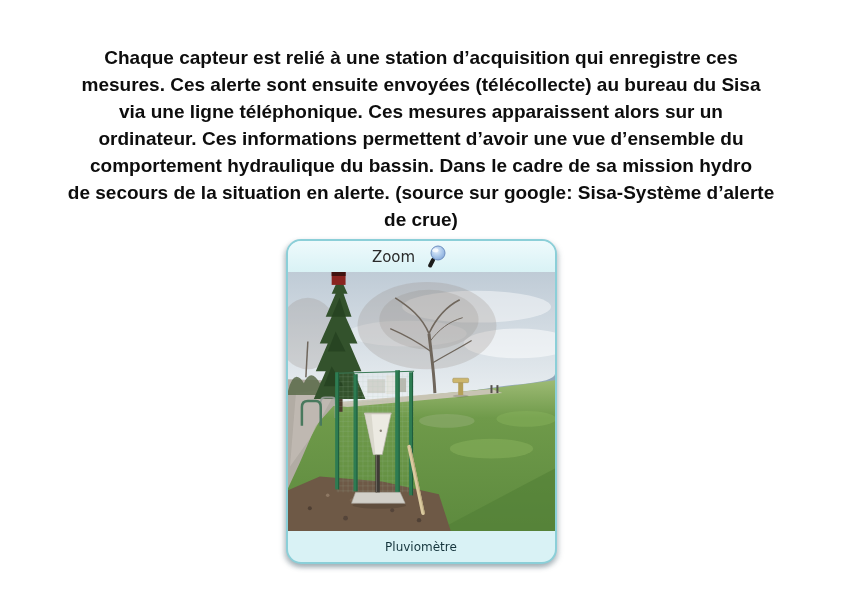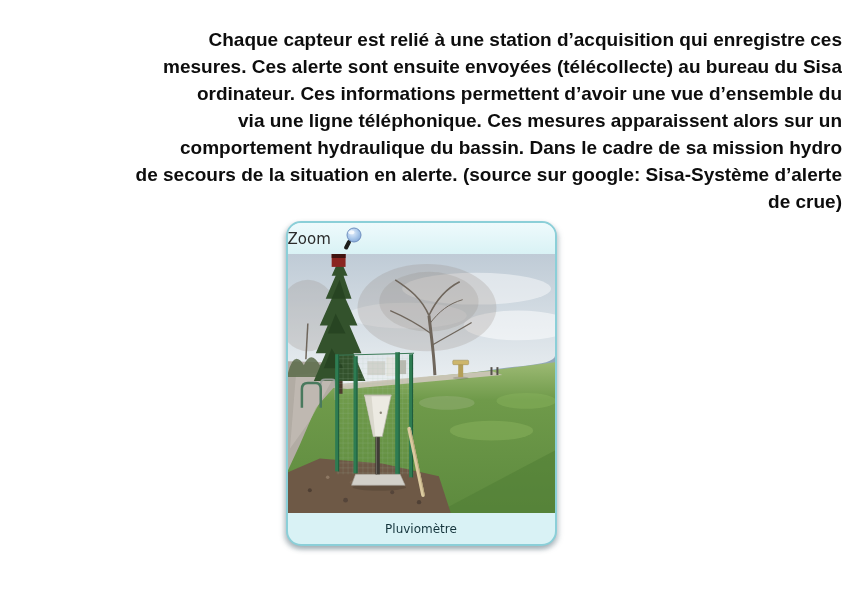--- a/index.html
+++ b/index.html
@@ -2,22 +2,22 @@
 <html style="--text-color: #0d0d0d; --card-bg: #d9f2f5; --card-border: #8bcfd8; --caption-color: #14343c; --ph-sky_top: #bfcbd6; --ph-sky_bottom: #eef2f4; --ph-hills: #8aa0b4; --ph-hills_dark: #5f7e9c; --ph-grass_light: #8db65f; --ph-grass: #6f9a4a; --ph-grass_dark: #517d35; --ph-path: #b2aca4; --ph-path_light: #cbc5b7; --ph-dirt: #6e5946; --ph-fence: #2e7c52; --ph-mesh: #a9c3ae; --ph-conifer: #33522c; --ph-birdhouse: #8a2420; --ph-gauge: #eceae2; --ph-pole: #3f3b35; --ph-slab: #d2d0c9; --ph-stake: #dbca9f; --ph-monument: #cdb66c; --ph-twigs: #8b8178; --ph-trunk: #6f665c;"><head>
 <meta charset="utf-8">
 <style>
   html,body{margin:0;padding:0;}
   body{
     width:842px;height:595px;overflow:hidden;background:#ffffff;
     font-family:"Liberation Sans", sans-serif;
   }
   .slide{width:842px;height:595px;position:relative;}
   .body-text{
-    padding-top:26px;
-    text-align:right;
+    padding-top:44px;
+    text-align:center;
     font-weight:bold;
     font-size:19px;
     line-height:27px;
     color:var(--text-color,#0d0d0d);
     letter-spacing:0px;
   }
   .image-card{
     width:271px;
     height:325px;
     margin:6px auto 0;
@@ -28,21 +28,21 @@
     overflow:hidden;
     box-shadow:-2px 3px 5px rgba(110,130,140,0.45), 2px 3px 5px rgba(110,130,140,0.35);
     display:flex;
     flex-direction:column;
   }
   .card-header{
     height:31px;
     flex:0 0 31px;
     display:flex;
     align-items:center;
-    justify-content:flex-start;
+    justify-content:center;
     padding-right:24px;
     gap:13px;
     background:linear-gradient(#eefafc, var(--card-bg,#d9f2f5));
   }
   .zoom-label{
     font-family:"DejaVu Sans", sans-serif;
     font-size:15px;
     color:#2b2b2b;
   }
   .photo-frame{flex:1 1 auto;position:relative;}
@@ -62,22 +62,22 @@
   .zoom-button{display:flex;align-items:center;gap:13px;cursor:pointer;}
 </style>
 </head>
 <body>
 
 <div class="slide">
 
   <div class="body-text">
     <div>Chaque capteur est relié à une station d’acquisition qui enregistre ces</div>
     <div>mesures. Ces alerte sont ensuite envoyées (télécollecte) au bureau du Sisa</div>
+    <div>via une ligne téléphonique. Ces mesures apparaissent alors sur un</div>
     <div>ordinateur. Ces informations permettent d’avoir une vue d’ensemble du</div>
-    <div>via une ligne téléphonique. Ces mesures apparaissent alors sur un</div>
     <div>comportement hydraulique du bassin. Dans le cadre de sa mission hydro</div>
     <div>de secours de la situation en alerte. (source sur google: Sisa-Système d’alerte</div>
     <div>de crue)</div>
   </div>
 
   <div class="image-card">
 
     <div class="card-header">
       <span class="zoom-button">
         <span class="zoom-label">Zoom</span>

